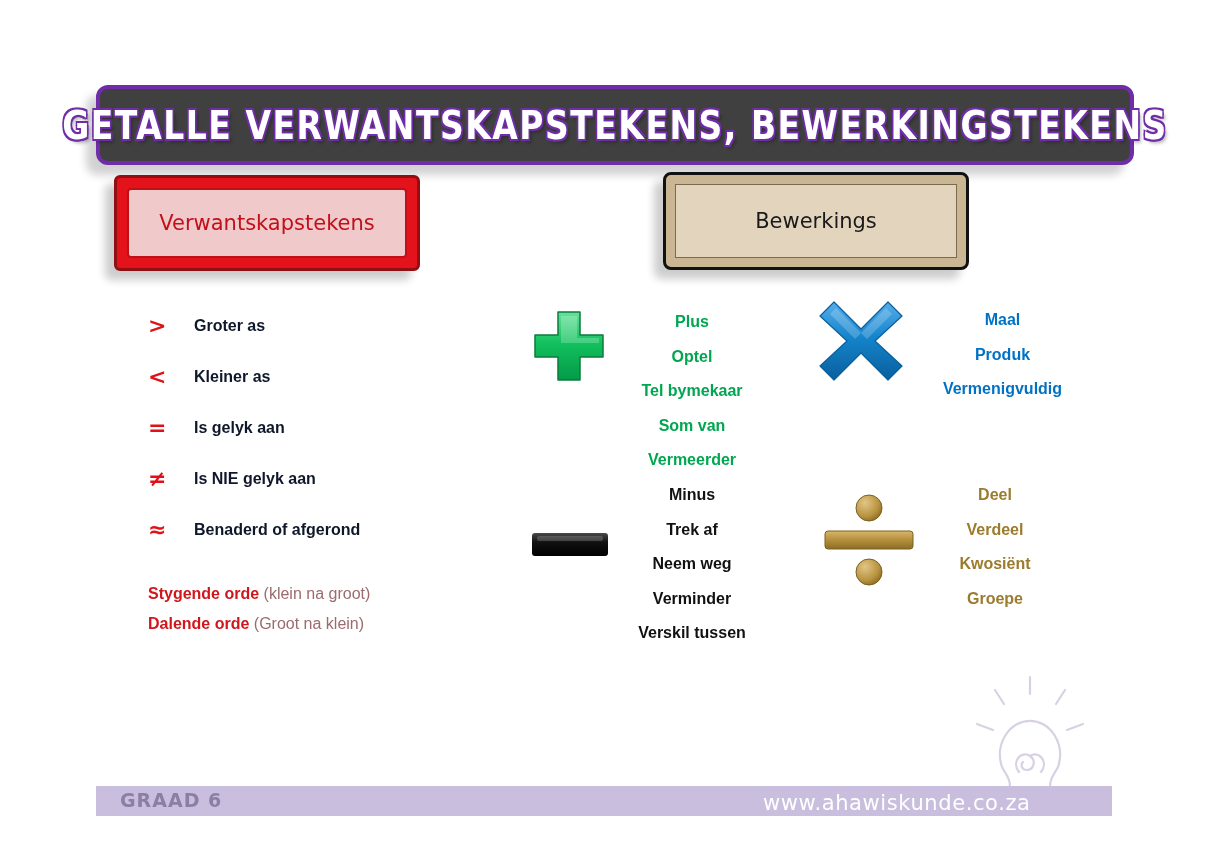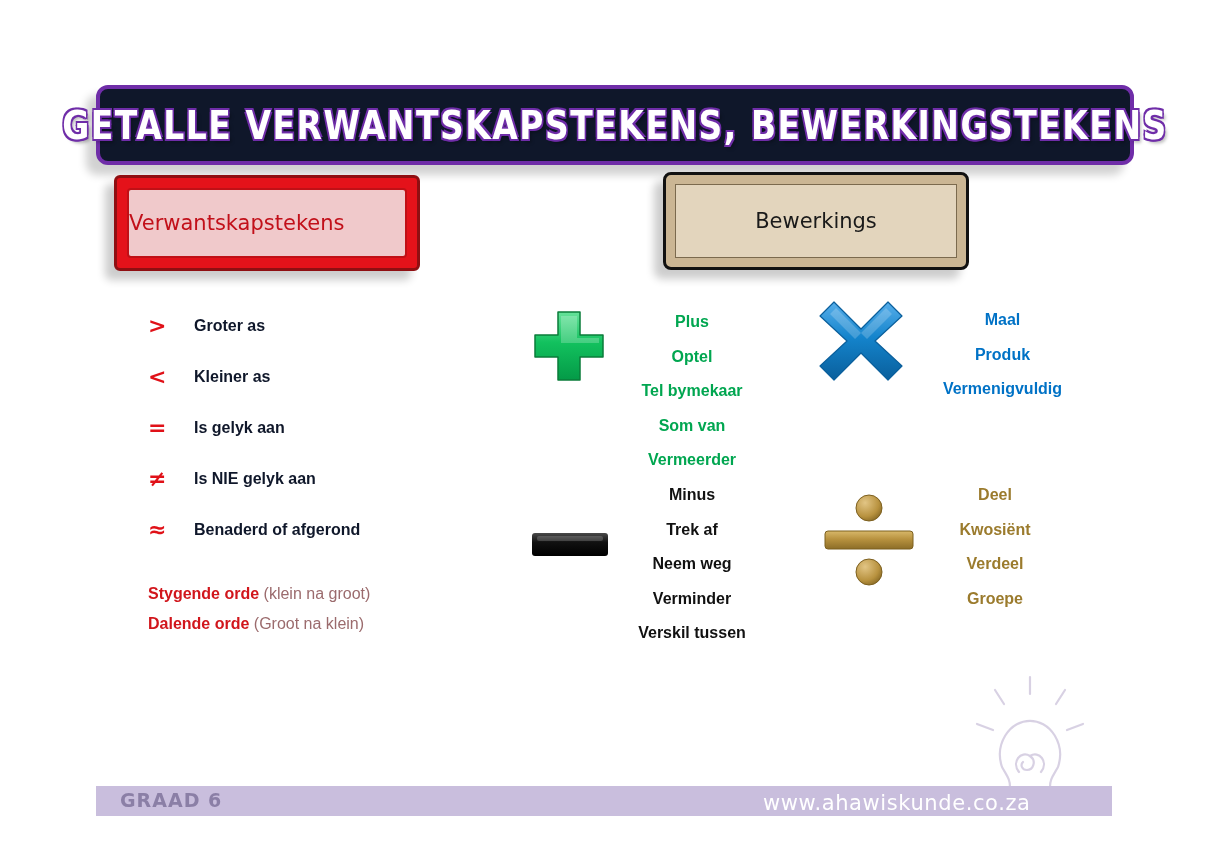--- a/index.html
+++ b/index.html
@@ -15,21 +15,21 @@
     overflow: hidden;
   }
 
   
   #title-banner {
     position: absolute;
     left: 96px;
     top: 85px;
     width: 1030px;
     height: 72px;
-    background: #0f172a;
+    background: #404040;
     border: 4px solid #6f2da8;
     border-radius: 12px;
     box-shadow: -10px 10px 9px rgba(0,0,0,0.18);
     display: flex;
     align-items: center;
     justify-content: center;
   }
   #title-text {
     font-family: "DejaVu Sans", sans-serif;
     font-weight: bold;
@@ -68,21 +68,21 @@
     position: absolute;
     left: 10px;
     top: 10px;
     right: 10px;
     bottom: 10px;
     background: #f0c9cb;
     border: 2px solid #c01016;
     border-radius: 4px;
     display: flex;
     align-items: center;
-    justify-content: flex-start;
+    justify-content: center;
   }
   #ribbon-left-label {
     position: relative;
     font-family: "DejaVu Sans", sans-serif;
     font-size: 21px;
     color: #c2101a;
     font-weight: 500;
   }
   #ribbon-right {
     left: 663px;
@@ -346,22 +346,22 @@
 <div class="op-words" id="minus-words">
   <div class="op-word black">Minus</div>
   <div class="op-word black">Trek af</div>
   <div class="op-word black">Neem weg</div>
   <div class="op-word black">Verminder</div>
   <div class="op-word black">Verskil tussen</div>
 </div>
 
 <div class="op-words" id="div-words">
   <div class="op-word gold">Deel</div>
+  <div class="op-word gold">Verdeel</div>
   <div class="op-word gold">Kwosiënt</div>
-  <div class="op-word gold">Verdeel</div>
   <div class="op-word gold">Groepe</div>
 </div>
 
 <svg id="bulb-logo" viewBox="0 0 150 150">
   <g stroke="#b2a4c9" stroke-width="2.2" fill="none" stroke-linecap="round">
     <line x1="75" y1="5" x2="75" y2="22"></line>
     <line x1="40" y1="18" x2="49" y2="32"></line>
     <line x1="110" y1="18" x2="101" y2="32"></line>
     <line x1="22" y1="52" x2="38" y2="58"></line>
     <line x1="128" y1="52" x2="112" y2="58"></line>

